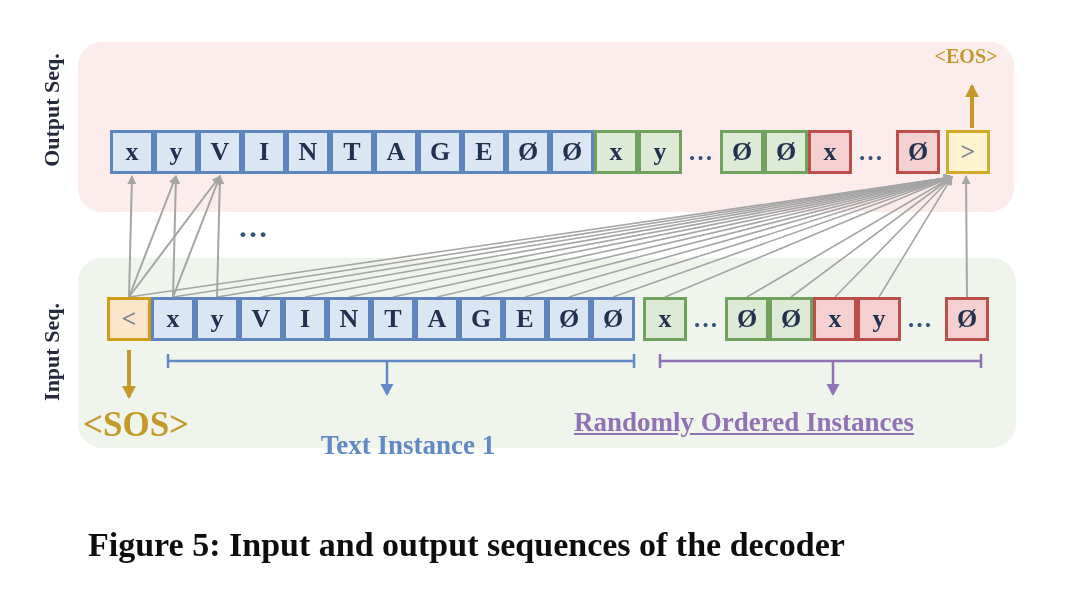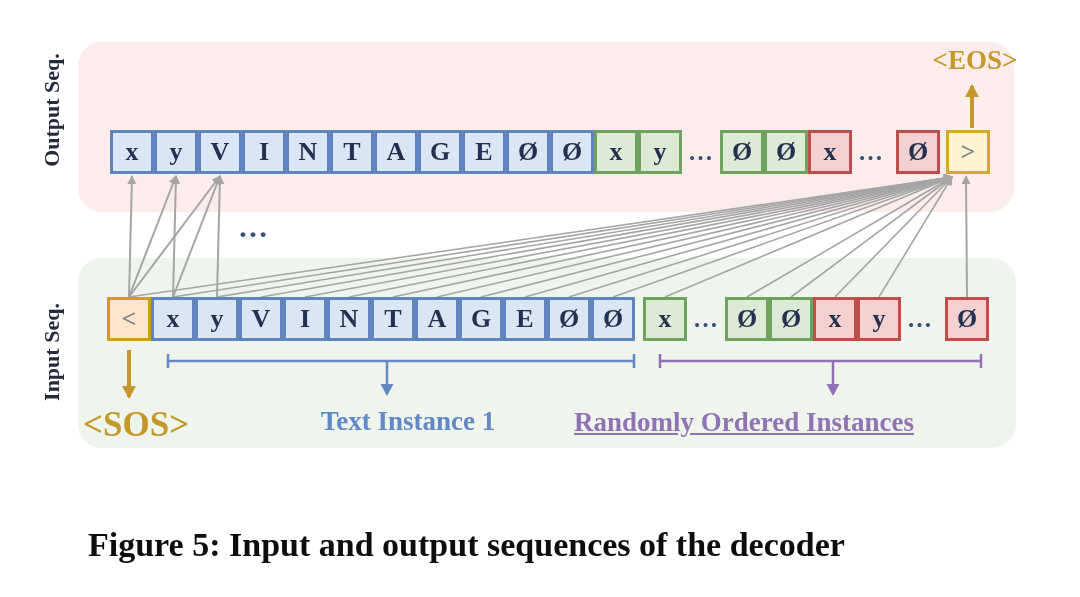--- a/index.html
+++ b/index.html
@@ -30,23 +30,23 @@
     font-weight:bold;font-size:25px;color:var(--dots);letter-spacing:1px;padding-bottom:8px;
   }
   .rot-label{
     position:absolute;width:150px;text-align:center;z-index:3;
     font-weight:bold;font-size:22px;color:var(--label-dark);
     transform:rotate(-90deg);
   }
   #output-seq-label{left:-23px;top:97px;}
   #input-seq-label{left:-23px;top:339px;}
   .figlabel{position:absolute;z-index:3;font-weight:bold;text-align:center;}
-  #eos-label{left:918px;top:45px;width:96px;font-size:27px;color:var(--gold);margin-left:9px;}
+  #eos-label{left:918px;top:45px;width:96px;font-size:20px;color:var(--gold);}
   #sos-label{left:83px;top:405px;width:96px;font-size:35px;color:var(--gold);}
-  #text-instance-label{left:288px;top:406px;width:240px;font-size:27px;color:var(--blue-accent);}
+  #text-instance-label{left:288px;top:430px;width:240px;font-size:27px;color:var(--blue-accent);}
   #random-instances-label{left:558px;top:407px;width:372px;font-size:27px;color:var(--purple-accent);text-decoration:underline;}
   #mid-ellipsis{
     position:absolute;left:238px;top:210px;z-index:2;font-weight:bold;font-size:30px;
     color:var(--dots);letter-spacing:2px;
   }
   #caption{
     position:absolute;left:88px;top:526px;width:980px;z-index:2;
     font-weight:bold;font-size:34px;color:var(--caption);white-space:nowrap;
   }
   

